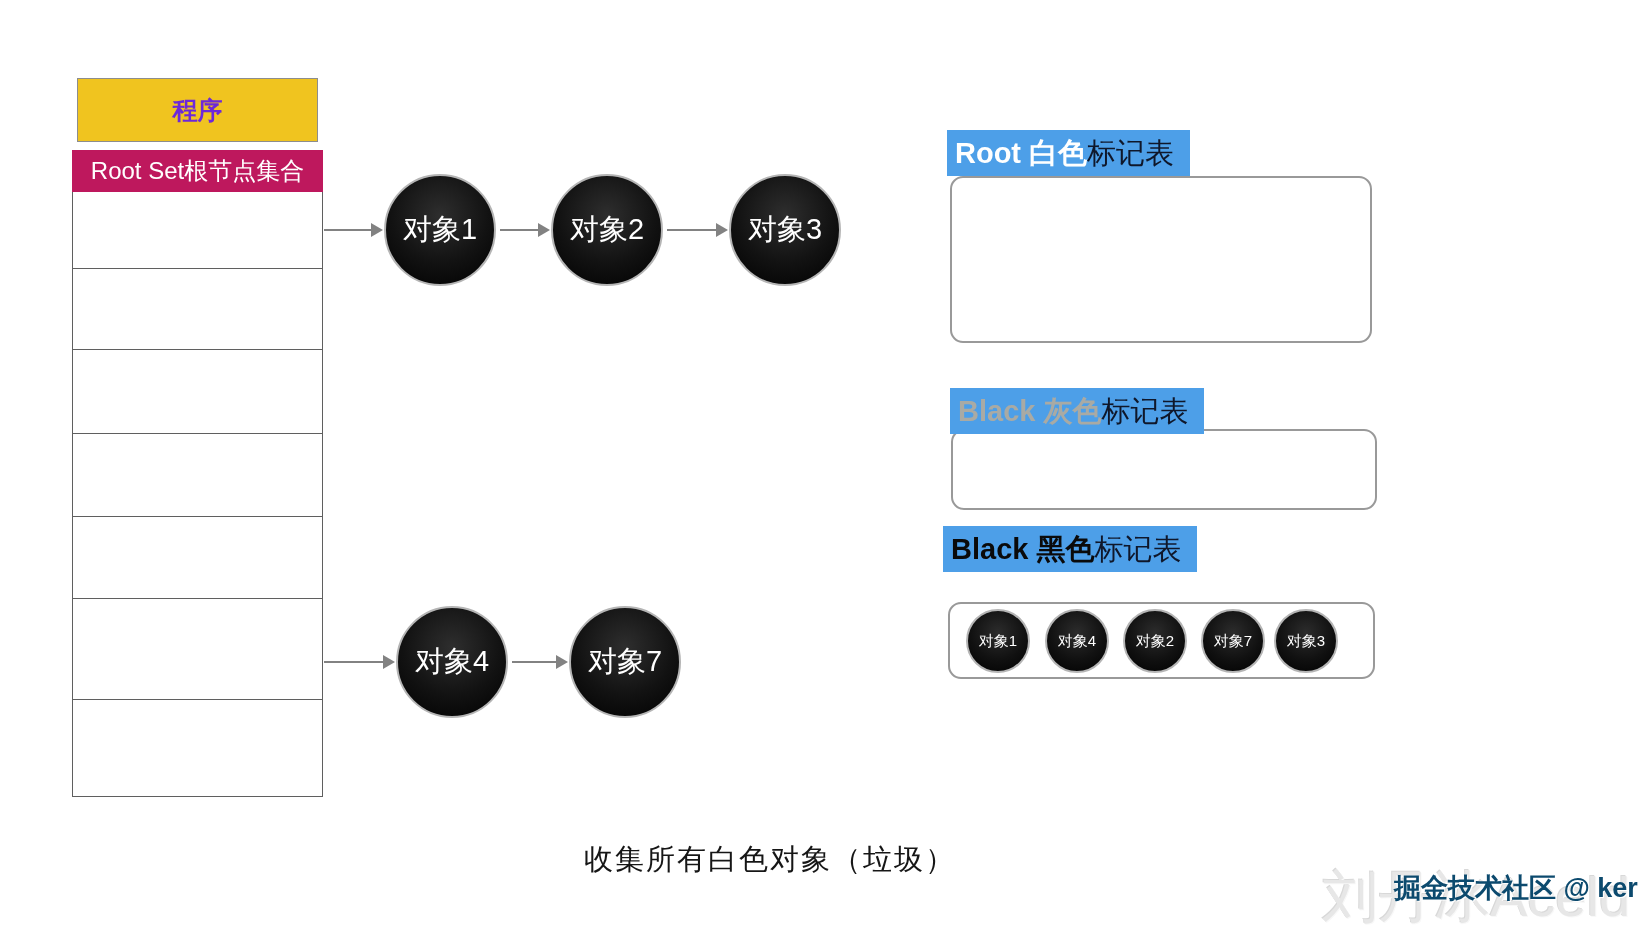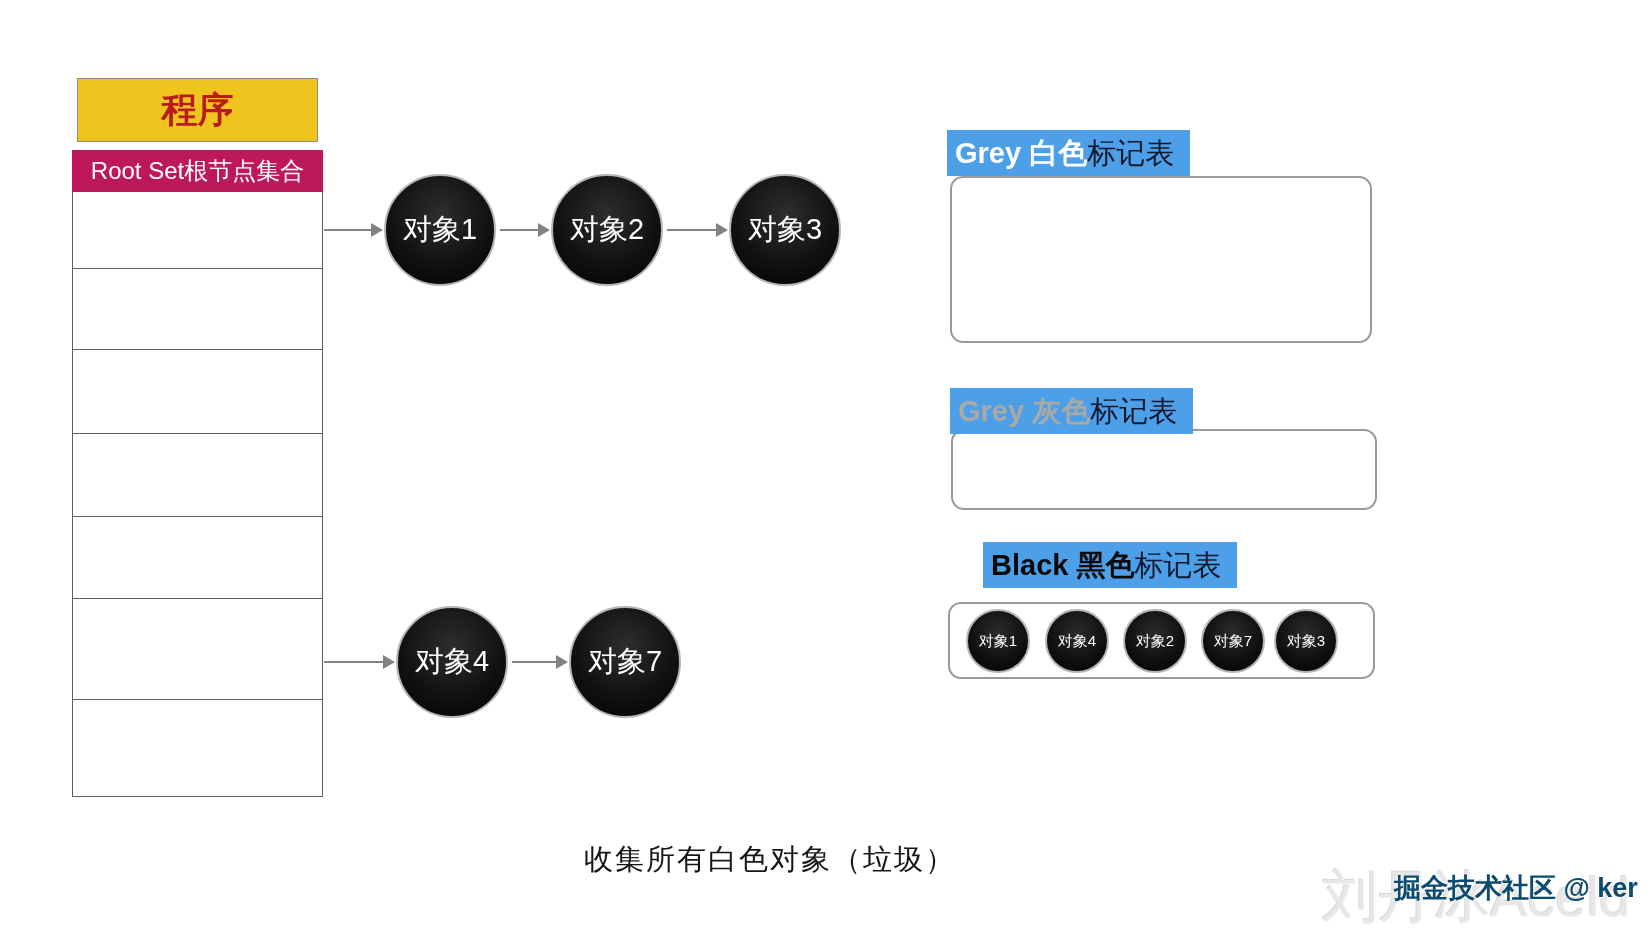--- a/index.html
+++ b/index.html
@@ -5,21 +5,21 @@
   html,body{margin:0;padding:0;background:#fff;}
   #stage{
     position:relative;width:1650px;height:928px;background:#ffffff;
     overflow:hidden;font-family:"Liberation Sans","DejaVu Sans",sans-serif;
   }
   
   #program-header{
     position:absolute;left:77px;top:78px;width:241px;height:64px;
     background:#F0C41F;border:1px solid #8d8d8d;box-sizing:border-box;
     display:flex;align-items:center;justify-content:center;
-    color:#b91c1c;font-size:36px;font-weight:bold;z-index:3;
+    color:#6d28d9;font-size:25px;font-weight:bold;z-index:3;
   }
   #root-set{
     position:absolute;left:72px;top:142px;width:251px;height:42px;
     background:#be185d;display:flex;align-items:center;justify-content:center;
     color:#fff;font-size:24px;z-index:3;white-space:nowrap;margin-top:8px;
   }
   #memory-table{
     position:absolute;left:72px;top:184px;width:251px;height:613px;
     border:1px solid #5f5f5f;box-sizing:border-box;background:#fff;
   }
@@ -105,30 +105,30 @@
   <div class="arrow" style="left:512px;top:661px;width:45px;"></div>
 
   <div class="obj-circle" style="left:384px;top:174px;">对象1</div>
   <div class="obj-circle" style="left:551px;top:174px;">对象2</div>
   <div class="obj-circle" style="left:729px;top:174px;">对象3</div>
 
   <div class="obj-circle" style="left:396px;top:606px;">对象4</div>
   <div class="obj-circle" style="left:569px;top:606px;">对象7</div>
 
   <div class="panel-label" id="write-label" style="left:947px;top:130px;">
-    <span class="en">Grey 白色</span><span class="zh">标记表</span>
+    <span class="en">Root 白色</span><span class="zh">标记表</span>
   </div>
   <div class="panel-box" id="write-box"></div>
 
   <div class="panel-label" id="grey-label" style="left:950px;top:388px;">
-    <span class="en">Grey 灰色</span><span class="zh">标记表</span>
+    <span class="en">Black 灰色</span><span class="zh">标记表</span>
   </div>
   <div class="panel-box" id="grey-box"></div>
 
-  <div class="panel-label" id="black-label" style="left:943px;top:542px;margin-left:40px;">
+  <div class="panel-label" id="black-label" style="left:943px;top:526px;">
     <span class="en">Black 黑色</span><span class="zh">标记表</span>
   </div>
   <div class="panel-box" id="black-box">
     <div class="mini-circle" style="left:16px;">对象1</div>
     <div class="mini-circle" style="left:95px;">对象4</div>
     <div class="mini-circle" style="left:173px;">对象2</div>
     <div class="mini-circle" style="left:251px;">对象7</div>
     <div class="mini-circle" style="left:324px;">对象3</div>
   </div>
 

